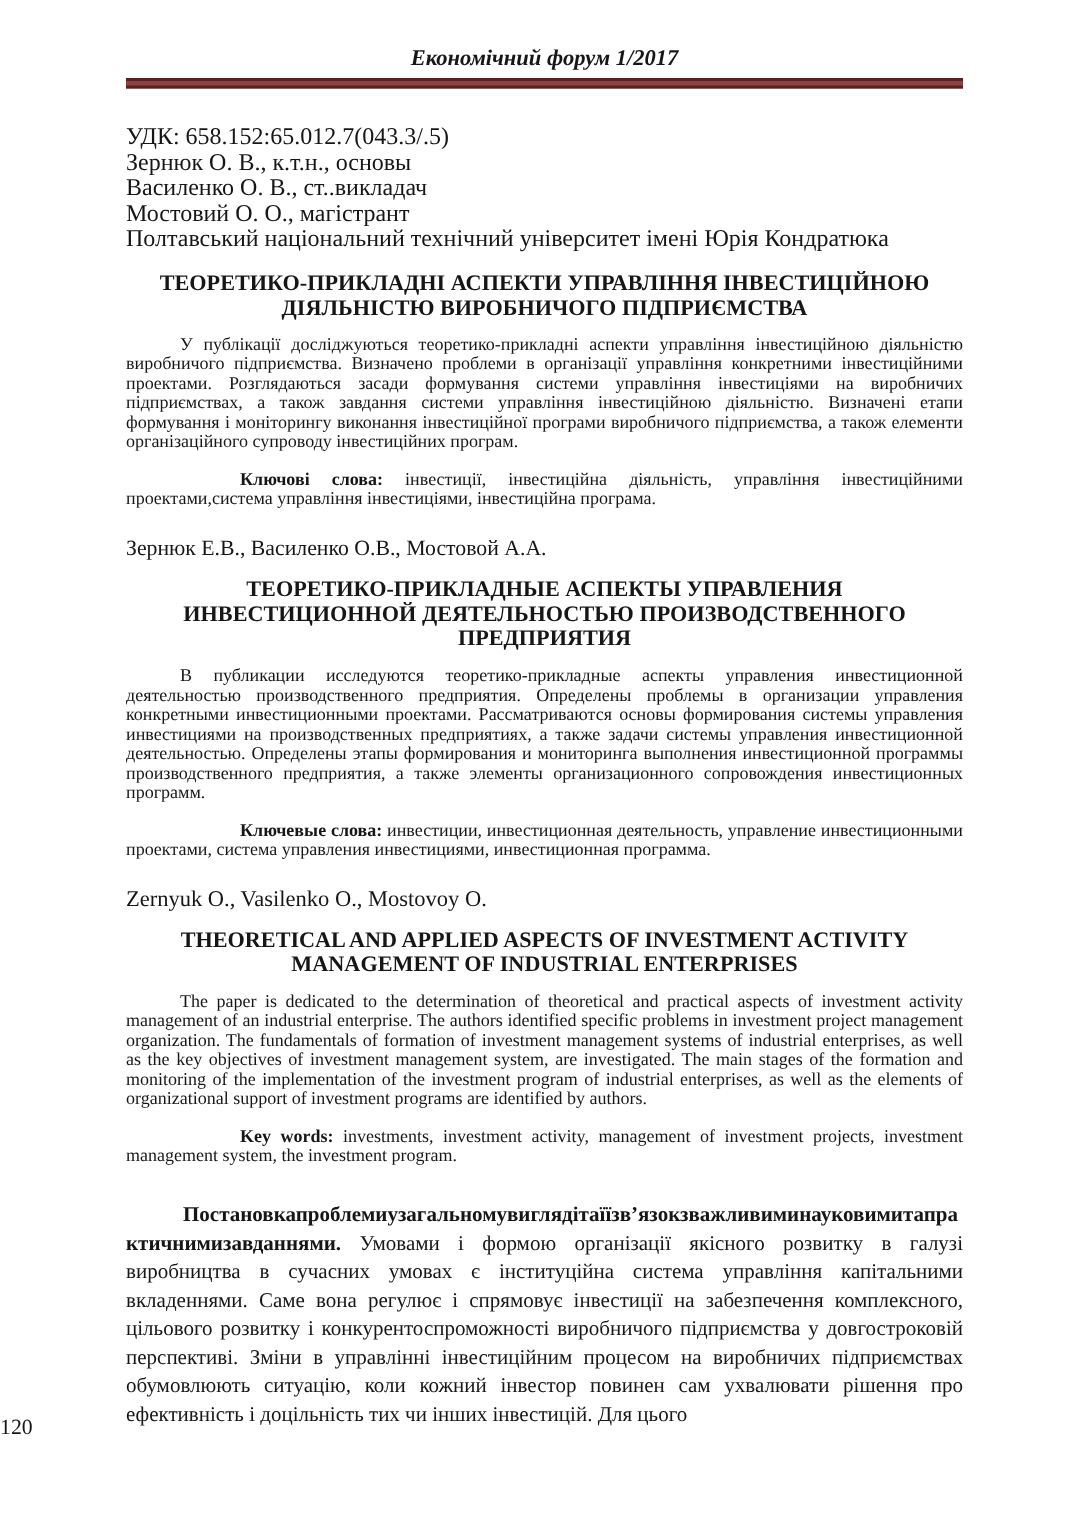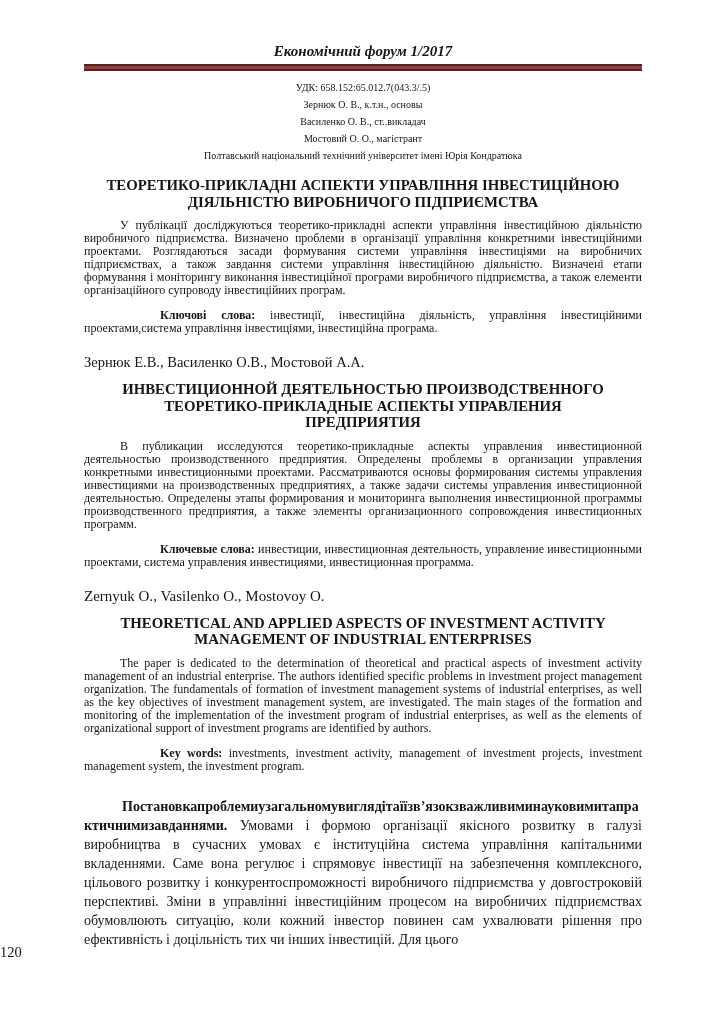--- a/index.html
+++ b/index.html
@@ -3,42 +3,41 @@
 <meta charset="utf-8">
 <style>
   html,body{margin:0;padding:0;background:#ffffff;}
   .page{
     position:relative;
     width:724px;height:960px;
     background:#ffffff;
     color:var(--ink,#161616);
     font-family:"Liberation Serif","DejaVu Serif",serif;
     box-sizing:border-box;
-    padding:42px 82px 0 84px;
+    padding:30px 82px 0 84px;
     overflow:hidden;
   }
   .journal-header{
     text-align:center;
     font-size:15px;
     font-style:italic;
     font-weight:bold;
     line-height:18px;
   }
   .header-rule{
     margin-top:4px;
     height:3px;
     background:var(--rule,#8a4242);
     border-top:2px solid var(--rule-dark,#5a2020);
     border-bottom:2px solid var(--rule-dark,#5a2020);
   }
   .udc-block{
-    margin-top:8px;
-    font-size:10px;
+    margin-top:24px;
+    font-size:16px;
     line-height:17px;
-    text-align:center;
   }
   .udc-block div{white-space:nowrap;}
   .art-title{
     text-align:center;
     font-weight:bold;
     font-size:14.8px;
     line-height:16.5px;
   }
   .title-ua{margin-top:13px;}
   .title-ru{margin-top:10px;}
@@ -106,22 +105,22 @@
 
   <p class="abstract">У публікації досліджуються теоретико-прикладні аспекти управління інвестиційною діяльністю виробничого підприємства. Визначено проблеми в організації управління конкретними інвестиційними проектами. Розглядаються засади формування системи управління інвестиціями на виробничих підприємствах, а також завдання системи управління інвестиційною діяльністю. Визначені етапи формування і моніторингу виконання інвестиційної програми виробничого підприємства, а також елементи організаційного супроводу інвестиційних програм.</p>
   <p class="kw">
     <span class="kw-label">Ключові слова:</span>
     <span>інвестиції, інвестиційна діяльність, управління інвестиційними проектами,система управління інвестиціями, інвестиційна програма.</span>
   </p>
 
   <div class="byline">Зернюк Е.В., Василенко О.В., Мостовой А.А.</div>
 
   <div class="art-title title-ru">
+    <div>ТЕОРЕТИКО-ПРИКЛАДНЫЕ АСПЕКТЫ УПРАВЛЕНИЯ</div>
     <div>ИНВЕСТИЦИОННОЙ ДЕЯТЕЛЬНОСТЬЮ ПРОИЗВОДСТВЕННОГО</div>
-    <div>ТЕОРЕТИКО-ПРИКЛАДНЫЕ АСПЕКТЫ УПРАВЛЕНИЯ</div>
     <div>ПРЕДПРИЯТИЯ</div>
   </div>
 
   <p class="abstract">В публикации исследуются теоретико-прикладные аспекты управления инвестиционной деятельностью производственного предприятия. Определены проблемы в организации управления конкретными инвестиционными проектами. Рассматриваются основы формирования системы управления инвестициями на производственных предприятиях, а также задачи системы управления инвестиционной деятельностью. Определены этапы формирования и мониторинга выполнения инвестиционной программы производственного предприятия, а также элементы организационного сопровождения инвестиционных программ.</p>
   <p class="kw">
     <span class="kw-label">Ключевые слова:</span>
     <span>инвестиции, инвестиционная деятельность, управление инвестиционными проектами, система управления инвестициями, инвестиционная программа.</span>
   </p>
 
   <div class="byline byline-en">Zernyuk O., Vasilenko O., Mostovoy O.</div>

